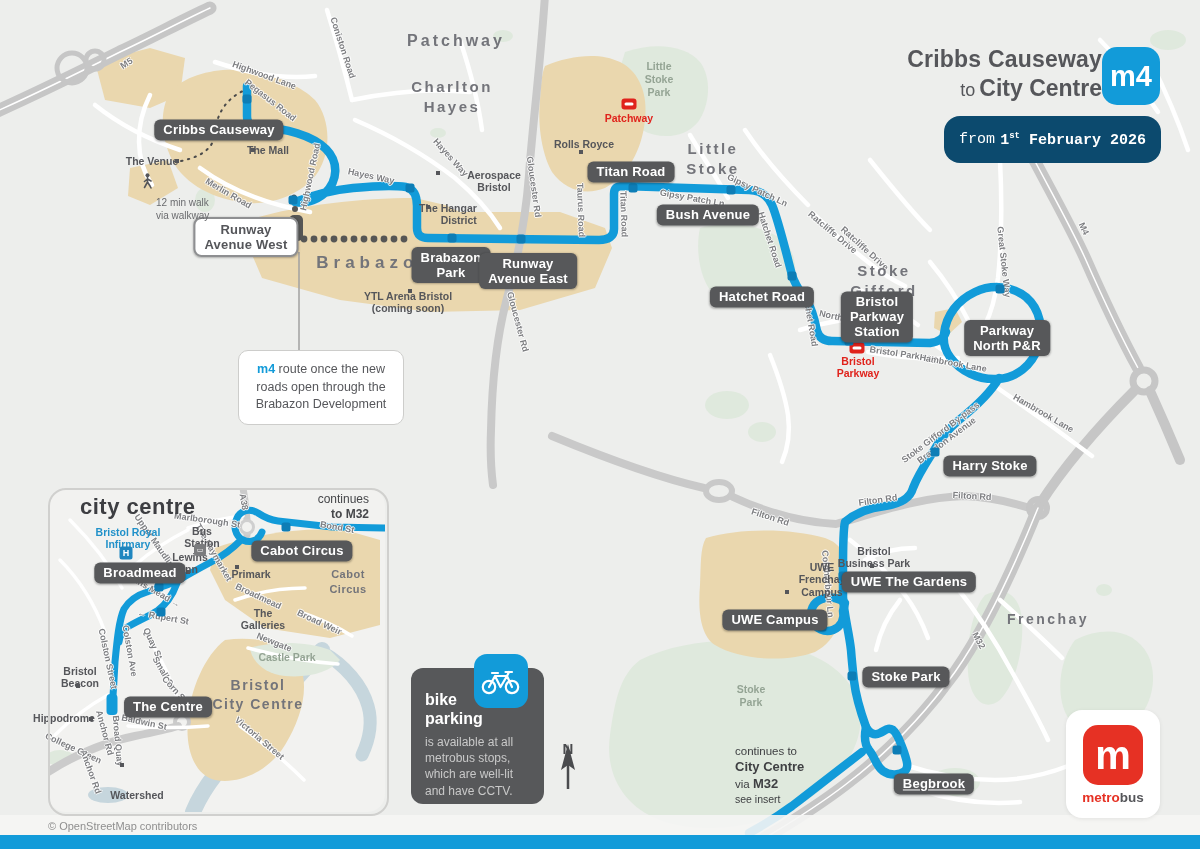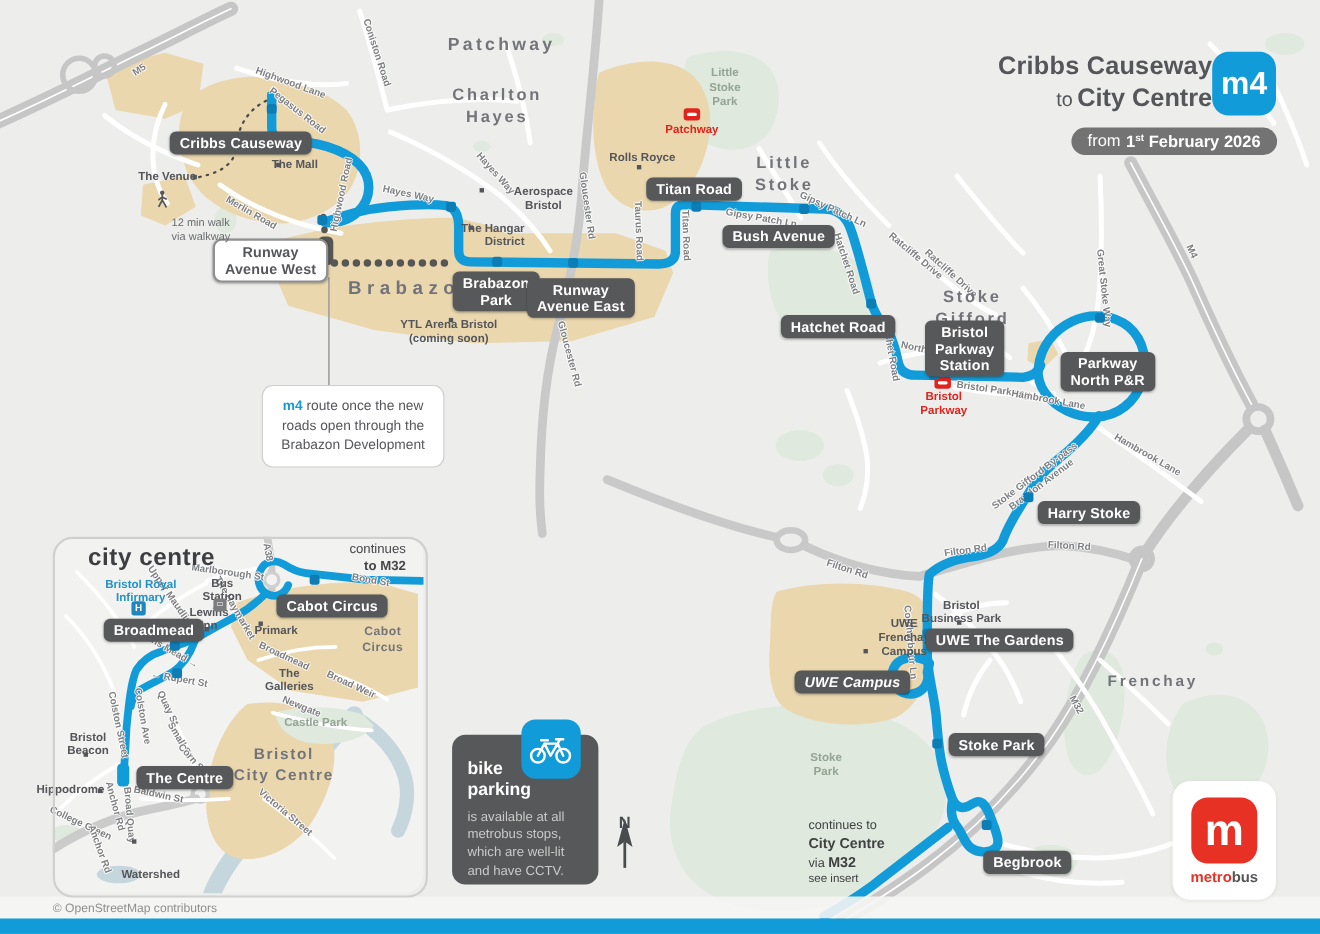--- a/index.html
+++ b/index.html
@@ -24,22 +24,22 @@
   .railicon{position:absolute;width:15px;height:11px;background:#e0231c;border-radius:3px;}
   .railicon:after{content:"";position:absolute;left:3px;right:3px;top:4px;height:3px;background:#fff;border-radius:1.5px;}
   .sqicon{position:absolute;border-radius:2.5px;color:#fff;font-weight:700;text-align:center;}
   
   #header{position:absolute;right:98px;top:46px;text-align:right;color:#55565a;}
   #title-l1{font-size:23px;font-weight:700;letter-spacing:.2px;}
   #title-l2{font-size:23px;font-weight:700;margin-top:2px;}
   #title-l2 .to{font-size:18px;font-weight:400;margin-right:4px;}
   #m4-badge{position:absolute;left:1102px;top:47px;width:58px;height:58px;border-radius:15px;background:#129bd9;
             color:#fff;font-size:29px;font-weight:700;display:flex;align-items:center;justify-content:center;}
-  #date-badge{position:absolute;right:39px;top:116px;background:#737373;color:#fff;border-radius:16px;
-              height:25px;display:flex;align-items:center;padding:0 15px;font-size:15px;}
+  #date-badge{position:absolute;right:39px;top:116px;background:#0c4a6e;color:#fff;border-radius:16px;
+              height:47px;display:flex;align-items:center;padding:0 15px;font-size:15px;font-family:Liberation Mono, monospace;}
   #date-badge b{margin-left:5px;font-weight:700;}
   #date-badge sup{font-size:9px;vertical-align:super;}
   
   #callout{position:absolute;left:238px;top:350px;width:148px;background:#fff;border:1.5px solid #cdcdcb;
            border-radius:10px;padding:10px 8px;font-size:12.5px;color:#56575b;text-align:center;line-height:1.4;}
   #callout .m4b{color:#129bd9;font-weight:700;}
   
   #bike-box{position:absolute;left:411px;top:668px;width:133px;height:136px;background:#57585a;border-radius:12px;}
   #bike-icon{position:absolute;left:474px;top:654px;width:54px;height:54px;background:#129bd9;border-radius:13px;
              display:flex;align-items:center;justify-content:center;}
@@ -373,23 +373,23 @@
       <div class="stopbadge" style="left: 631px; top: 172px; transform: translate(-50%, -50%);">Titan Road</div>
       <div class="stopbadge" style="left: 708px; top: 215px; transform: translate(-50%, -50%);">Bush Avenue</div>
       <div class="stopbadge" style="left: 762px; top: 297px; transform: translate(-50%, -50%);">Hatchet Road</div>
       <div class="stopbadge" style="left: 877px; top: 317px; transform: translate(-50%, -50%);">Bristol
 Parkway
 Station</div>
       <div class="stopbadge" style="left: 1007px; top: 338px; transform: translate(-50%, -50%);">Parkway
 North P&amp;R</div>
       <div class="stopbadge" style="left: 990px; top: 466px; transform: translate(-50%, -50%);">Harry Stoke</div>
       <div class="stopbadge" style="left: 909px; top: 582px; transform: translate(-50%, -50%);">UWE The Gardens</div>
-      <div class="stopbadge" style="left: 775px; top: 620px; transform: translate(-50%, -50%); font-style: italic;">UWE Campus</div>
+      <div class="stopbadge" style="left: 775px; top: 620px; transform: translate(-50%, -50%);">UWE Campus</div>
       <div class="stopbadge" style="left: 906px; top: 677px; transform: translate(-50%, -50%);">Stoke Park</div>
-      <div class="stopbadge" style="left: 934px; top: 784px; transform: translate(-50%, -50%);">Begbrook</div>
+      <div class="stopbadge" style="left: 934px; top: 784px; transform: translate(-50%, -50%); text-decoration: underline;">Begbrook</div>
       <div class="stopbadge" style="left: 451px; top: 265px; transform: translate(-50%, -50%);">Brabazon
 Park</div>
       <div class="stopbadge" style="left: 528px; top: 271px; transform: translate(-50%, -50%);">Runway
 Avenue East</div>
       <div class="stopbadge" style="left: 302px; top: 551px; transform: translate(-50%, -50%);">Cabot Circus</div>
       <div class="stopbadge" style="left: 140px; top: 573px; transform: translate(-50%, -50%);">Broadmead</div>
       <div class="stopbadge" style="left: 168px; top: 707px; transform: translate(-50%, -50%);">The Centre</div>
       <div class="stopbadge futurebadge" style="left: 246px; top: 237px; transform: translate(-50%, -50%);">Runway
 Avenue West</div>
       <div class="sqicon" style="left: 200px; top: 550px; transform: translate(-50%, -50%); width: 12px; height: 12px; background: rgb(123, 124, 126); font-size: 7px; line-height: 12px;">▭</div>

